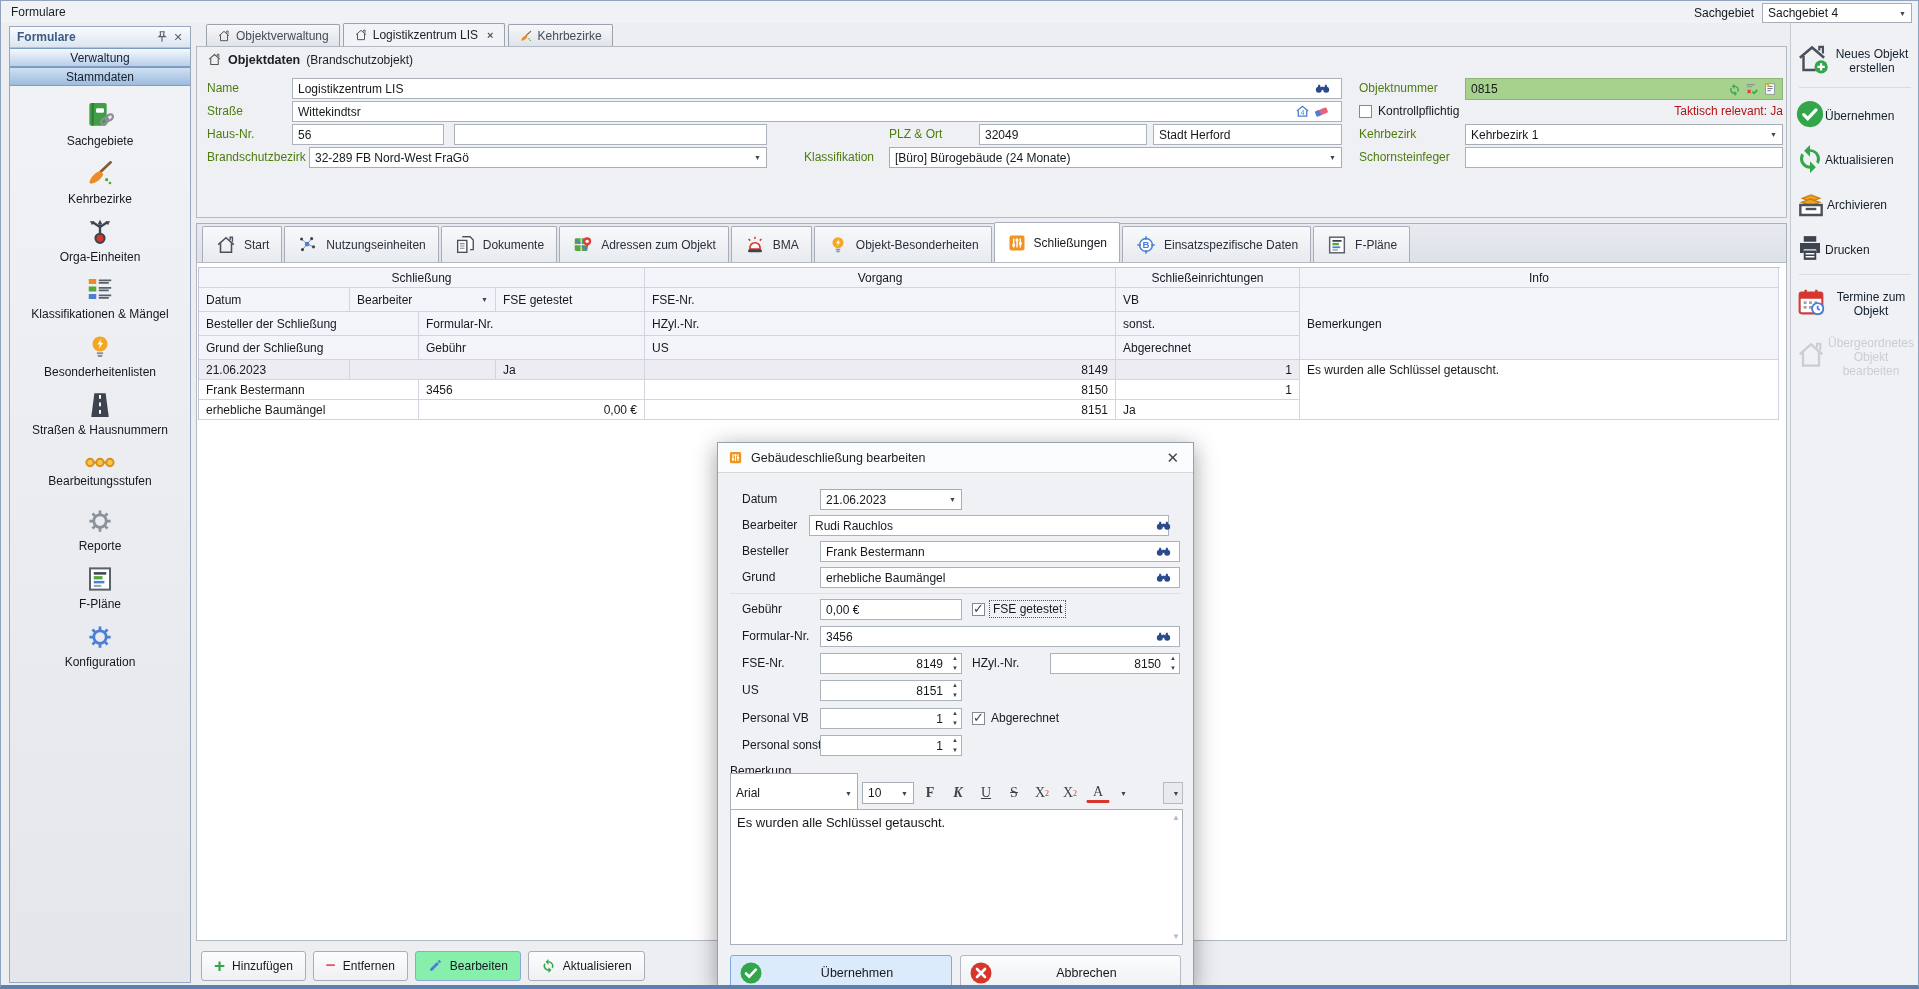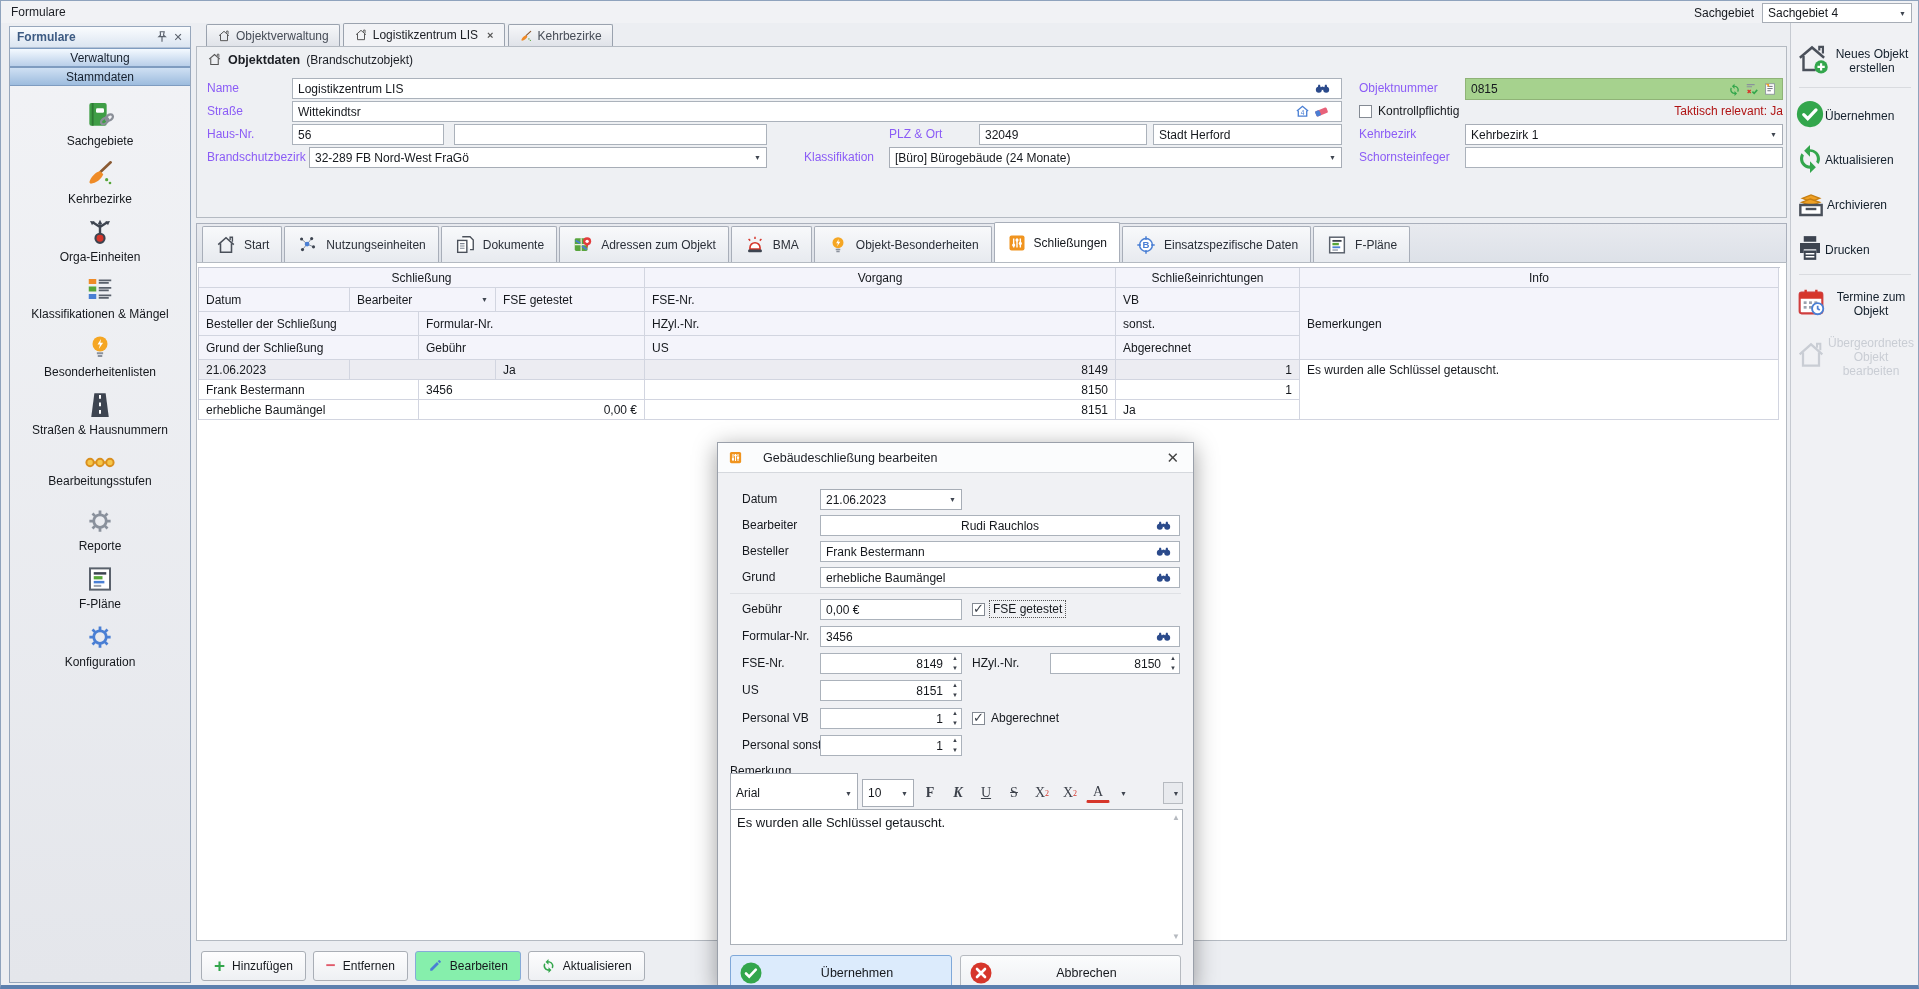--- a/index.html
+++ b/index.html
@@ -32,21 +32,21 @@
   .doctabs{position:absolute;left:0;top:0;right:0;height:23px;display:flex;align-items:flex-end;}
   .dtab{height:22px;display:flex;align-items:center;gap:5px;padding:0 10px;border:1px solid #9aa2ae;border-bottom:none;
         background:linear-gradient(#f6f7f9,#e0e3e9);color:#474d57;border-radius:2px 2px 0 0;margin-right:3px;cursor:pointer;white-space:nowrap}
   .dtab.active{background:#f2f3f6;height:23px;color:#1b1e24;}
   .dtab .x{font-size:11px;color:#555;font-weight:bold;margin-left:4px;cursor:pointer}
   
   #formpanel{position:absolute;left:0;top:23px;width:1591px;height:172px;background:#eef0f3;border:1px solid #b4bac2;}
   .fhead{position:absolute;left:10px;top:5px;display:flex;align-items:center;gap:6px;color:#1b1e24}
   .fhead b{font-size:12.5px}
   .frow{position:absolute;height:21px;}
-  .flbl{position:absolute;line-height:21px;color:#8b5cf6;white-space:nowrap}
+  .flbl{position:absolute;line-height:21px;color:#4d7c0f;white-space:nowrap}
   .inp{position:absolute;height:21px;background:#fff;border:1px solid #abb2bb;font:12px "Liberation Sans",sans-serif;padding:0 5px;color:#15181d}
   .inicons{position:absolute;display:flex;gap:4px;align-items:center;height:21px}
   .greenbox{position:absolute;height:22px;background:#a6d28e;border:1px solid #8fb377;display:flex;align-items:center;padding:0 5px;color:#15181d}
   .greenbox .gi{margin-left:auto;display:flex;gap:4px;align-items:center}
   .red{color:#b01414}
   .cb{width:13px;height:13px;border:1px solid #848a93;background:#fff;display:inline-block;position:relative;flex:none}
   .cb.on:after{content:"✓";position:absolute;left:0px;top:-3px;font-size:13px;color:#3c414a}
   
   #pagetabs{position:absolute;left:0;top:200px;width:1591px;height:40px;background:linear-gradient(#e8eaef,#dde1e8);border:1px solid #aab0bc;display:flex;align-items:flex-end;padding-left:5px;}
   .ptab{height:36px;display:flex;align-items:center;gap:7px;padding:0 12px;margin-right:2px;border:1px solid #a8aeb9;border-bottom:none;
@@ -71,21 +71,21 @@
   .minus{color:#e05a6a;font-size:17px;font-weight:bold;line-height:14px}
   
   #rightbar{position:absolute;left:1789px;top:22px;width:129px;height:963px;background:#f0f1f4;border-left:1px solid #c6cad1;padding-top:12px}
   .rbtn{width:100%;display:flex;flex-direction:row;align-items:center;padding:7px 4px;cursor:pointer;color:#14202c;text-align:center;line-height:14px}
   .rbtn .lab{margin-top:4px}
   .rbtn.disabled{opacity:.45;cursor:default}
   .rsep{height:1px;background:#d9dbdf;margin:4px 8px}
   
   #dialog{position:absolute;left:716px;top:441px;width:477px;height:546px;background:#f0f1f4;border:1px solid #9aa0aa;
           box-shadow:0 5px 22px rgba(0,0,0,.38);z-index:10}
-  .dtitle{height:30px;background:#fbfcfd;border-bottom:1px solid #d5d8dd;display:flex;align-items:center;gap:20px;padding:0 10px}
+  .dtitle{height:30px;background:#fbfcfd;border-bottom:1px solid #d5d8dd;display:flex;align-items:center;gap:8px;padding:0 10px}
   .dtitle .t{flex:1;color:#1b1e24;font-size:12.5px}
   .dtitle .x{font-size:15px;color:#444;cursor:pointer;padding:0 4px}
   .drow{position:absolute;height:21px}
   .dlbl{position:absolute;line-height:21px}
   .spin input{text-align:right;padding-right:18px}
   .spinarr{position:absolute;top:1px;display:flex;flex-direction:column;width:14px;height:19px;align-items:center;justify-content:space-between;padding:2px 0;cursor:pointer}
   .spinarr span{font-size:6px;color:#3c414a;line-height:5px}
   .focusbox{outline:1px dotted #555;outline-offset:1px;padding:0 2px}
   .tbbtn{width:24px;height:22px;display:flex;align-items:center;justify-content:center;border:1px solid transparent;border-radius:2px;cursor:pointer;color:#3c414a;font-family:"Liberation Serif",serif;font-size:14px}
   .dbtn{position:absolute;height:36px;display:flex;align-items:center;border:1px solid #b6bac0;border-radius:3px;background:linear-gradient(#fbfcfd,#eef0f3);cursor:pointer}
@@ -775,21 +775,21 @@
       <div class="drow" style="left:0;top:16px;width:477px">
         <span class="dlbl" style="left:24px">Datum</span>
         <div class="combo" style="position:absolute;left:102px;width:142px;height:21px">
           <span>21.06.2023</span>
             <span class="arr">▼</span>
         </div>
       </div>
 
       <div class="drow" style="left:0;top:42px;width:477px">
         <span class="dlbl" style="left:24px">Bearbeiter</span>
-        <input class="inp" style="left: 102px; width: 360px; text-align: center;" value="Rudi Rauchlos">
+        <input class="inp" style="left: 91px; width: 360px;" value="Rudi Rauchlos">
         <span class="inicons" style="left:438px">
             <svg class="bn" width="15" height="11">
               <use href="#i-bino"></use>
             </svg>
           </span>
       </div>
 
       <div class="drow" style="left:0;top:68px;width:477px">
         <span class="dlbl" style="left:24px">Besteller</span>
         <input class="inp" style="left: 102px; width: 360px;" value="Frank Bestermann">
@@ -876,21 +876,21 @@
           </span>
       </div>
 
       <span class="dlbl" style="left:12px;top:288px">Bemerkung</span>
 
       <div style="position:absolute;left:12px;top:308px;width:453px;height:24px;display:flex;align-items:center;gap:4px">
         <div class="combo" style="width:128px;height:40px">
             <span>Arial</span>
             <span class="arr">▼</span>
           </div>
-        <div class="combo" style="width:52px;height:28px">
+        <div class="combo" style="width:52px;height:22px">
             <span>10</span>
             <span class="arr">▼</span>
           </div>
         <span class="tbbtn" style="font-weight:bold">F</span>
         <span class="tbbtn" style="font-style:italic;font-weight:bold">K</span>
         <span class="tbbtn" style="text-decoration:underline">U</span>
         <span class="tbbtn" style="text-decoration:line-through">S</span>
         <span class="tbbtn">
             <span>X</span>
             <sup style="color:#d6362b;font-size:8px">2</sup>

